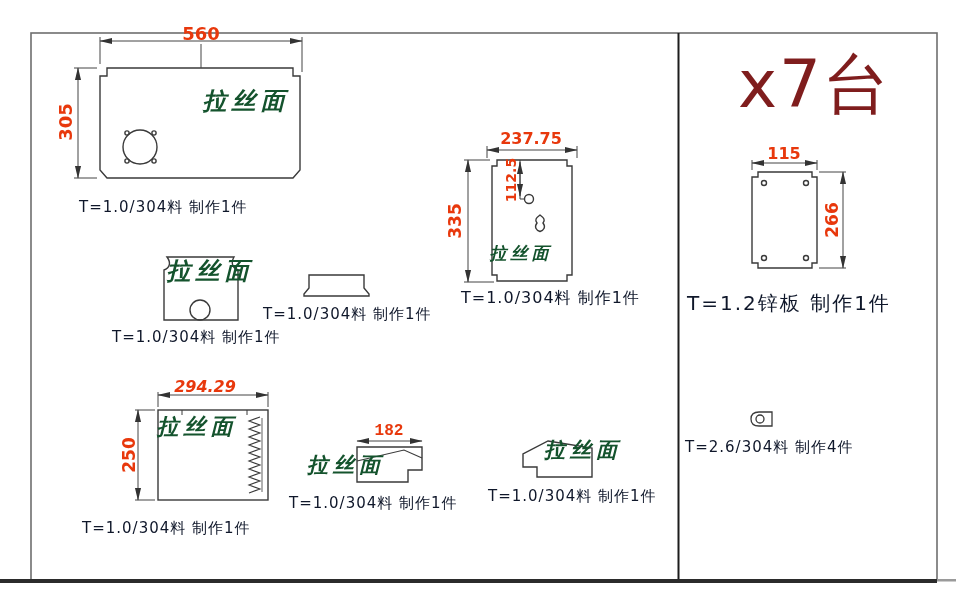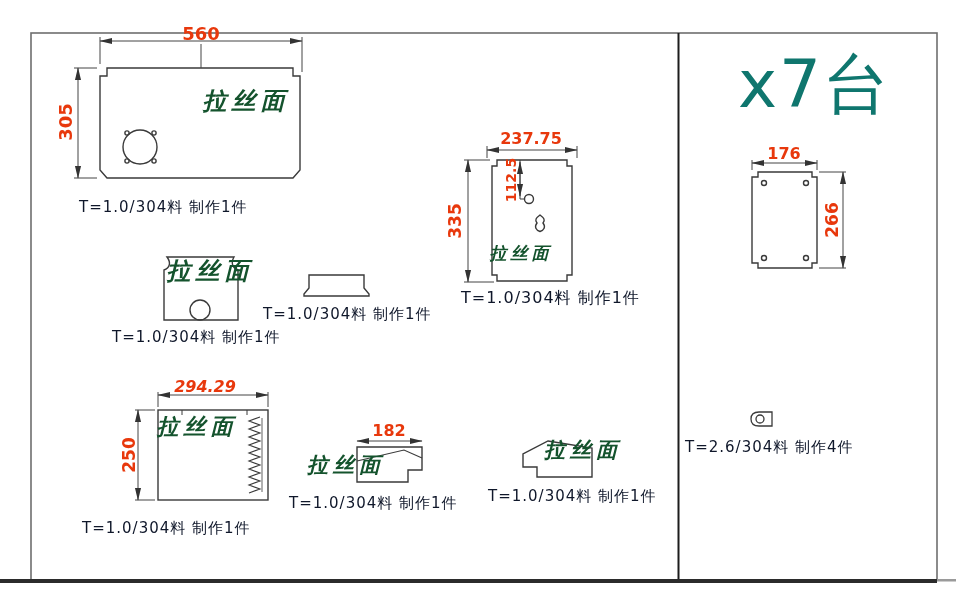--- a/index.html
+++ b/index.html
@@ -5,21 +5,21 @@
   html,body{margin:0;padding:0;background:#ffffff;}
   body{width:956px;height:597px;position:relative;font-family:"DejaVu Sans",sans-serif;overflow:hidden;}
   .stage{position:absolute;left:0;top:0;width:956px;height:597px;}
   svg.linework{position:absolute;left:0;top:0;}
   .txt{position:absolute;white-space:nowrap;line-height:1;}
   .dim{color:#e8380c;font-weight:bold;}
   .lbl{color:#0f172a;letter-spacing:1px;}
   .surface{color:#14532d;font-weight:bold;font-style:italic;letter-spacing:5px;}
   .htext{transform:translateX(-50%);}
   .vtext{transform:translate(-50%,-50%) rotate(-90deg);}
-  .qty{color:#0f766e;letter-spacing:2px;}
+  .qty{color:#7f1d1d;letter-spacing:2px;}
 </style>
 </head>
 <body>
 
 <div class="stage">
 
   <svg class="linework" width="956" height="597" viewBox="0 0 956 597">
     <defs>
       <marker id="arrow" viewBox="0 0 10 6" refX="9.5" refY="3" markerWidth="13" markerHeight="8" orient="auto-start-reverse">
         <path d="M10,3 L0,0.6 L0,5.4 Z" fill="#333"></path>
@@ -142,25 +142,26 @@
   <div class="txt surface htext" style="left:210px;top:259px;font-size:24px;">拉丝面</div>
   <div class="txt lbl" style="left:112px;top:330px;font-size:15px;">T=1.0/304料  制作1件</div>
 
   <div class="txt lbl" style="left:263px;top:307px;font-size:15px;">T=1.0/304料  制作1件</div>
 
   <div class="txt dim htext" style="left:205px;top:379px;font-size:16px;font-style:italic;">294.29</div>
   <div class="txt dim vtext" style="left:129px;top:455px;font-size:17px;">250</div>
   <div class="txt surface htext" style="left:197px;top:416px;font-size:22px;">拉丝面</div>
   <div class="txt lbl" style="left:82px;top:521px;font-size:15px;">T=1.0/304料  制作1件</div>
 
-  <div class="txt dim htext" style="left:389px;top:423px;font-size:16px;">182</div>
+  <div class="txt dim htext" style="left:389px;top:423px;font-size:16px;font-family:Liberation Mono, monospace;">182</div>
   <div class="txt surface htext" style="left:346px;top:455px;font-size:21px;">拉丝面</div>
   <div class="txt lbl" style="left:289px;top:496px;font-size:15px;">T=1.0/304料  制作1件</div>
 
   <div class="txt surface htext" style="left:583px;top:440px;font-size:21px;">拉丝面</div>
   <div class="txt lbl" style="left:488px;top:489px;font-size:15px;">T=1.0/304料  制作1件</div>
 
   <div class="txt qty" style="left:738px;top:52px;font-size:66px;">x7台</div>
-  <div class="txt dim htext" style="left:784px;top:146px;font-size:16px;">176</div>
+  <div class="txt dim htext" style="left:784px;top:146px;font-size:16px;">115</div>
   <div class="txt dim vtext" style="left:832px;top:220px;font-size:17px;">266</div>
+  <div class="txt lbl" style="left:687px;top:293px;font-size:20px;letter-spacing:2px;">T=1.2锌板  制作1件</div>
   <div class="txt lbl" style="left:685px;top:440px;font-size:15px;">T=2.6/304料  制作4件</div>
 
 </div>
 
 </body></html>

